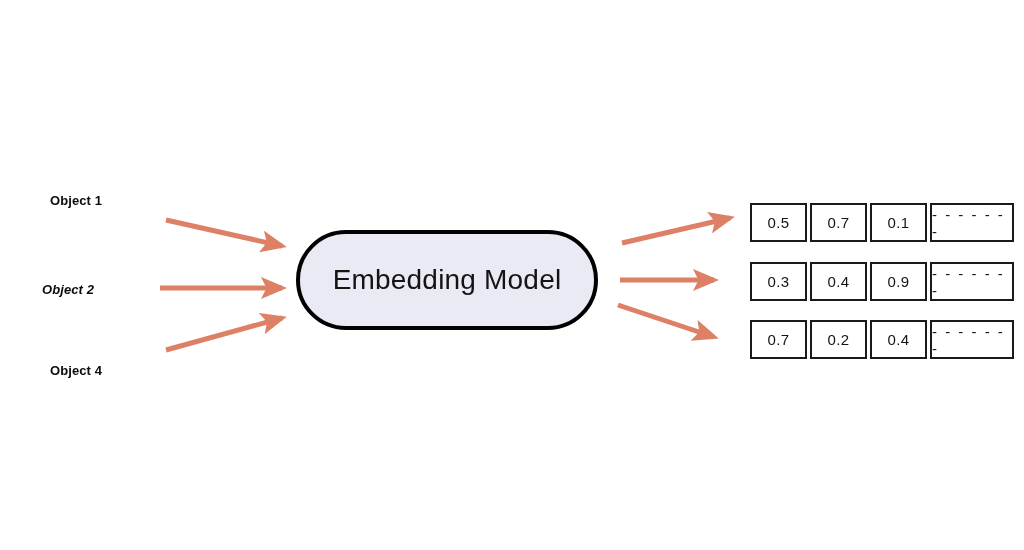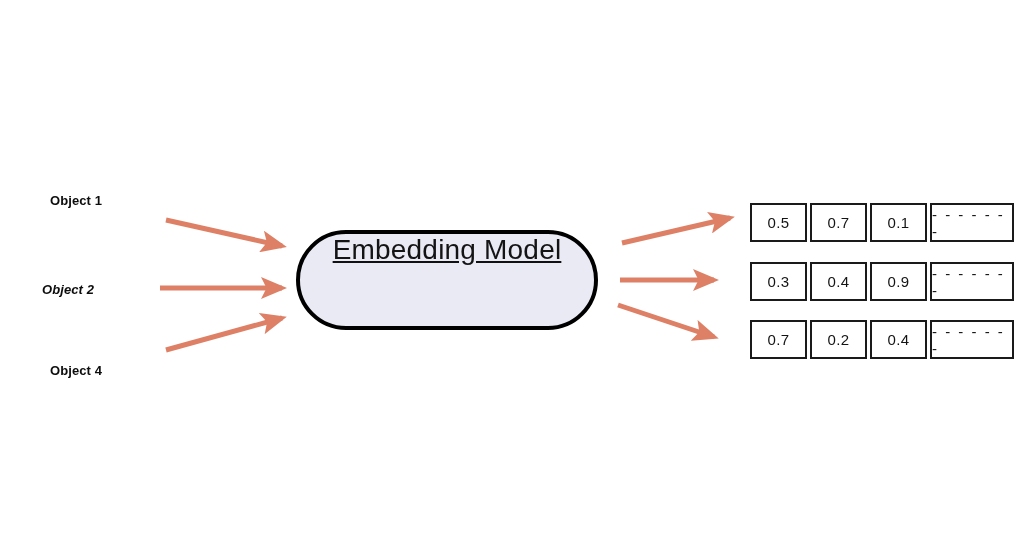--- a/index.html
+++ b/index.html
@@ -52,22 +52,22 @@
     position: absolute;
     left: 296px;
     top: 230px;
     width: 302px;
     height: 100px;
     box-sizing: border-box;
     background: #eaeaf5;
     border: 4px solid #000000;
     border-radius: 50px;
     display: flex;
+    align-items: center;
     justify-content: center;
-    text-decoration: underline;
   }
   #embedding-model-label {
     font-family: "Liberation Sans", sans-serif;
     font-size: 28px;
     font-weight: 400;
     color: #141414;
     letter-spacing: 0.2px;
     white-space: nowrap;
   }
 

